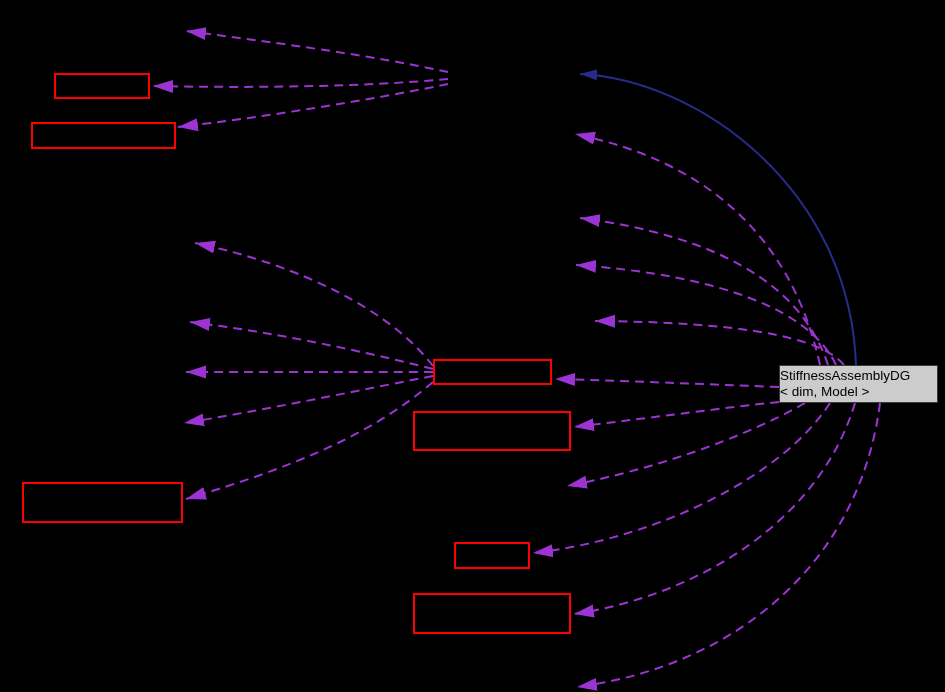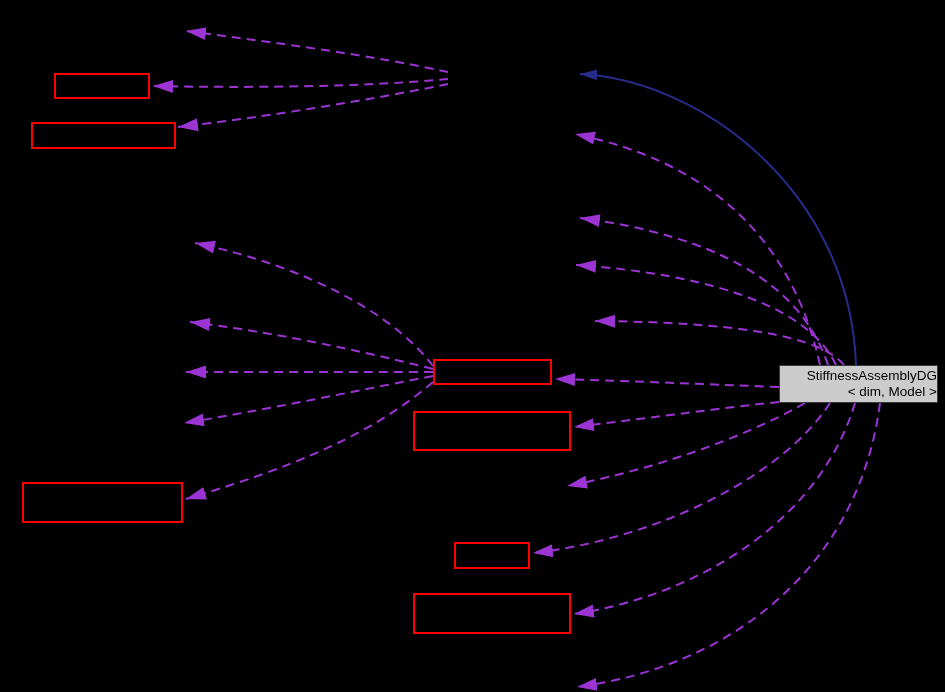--- a/index.html
+++ b/index.html
@@ -25,21 +25,21 @@
     box-sizing: border-box;
     border: 2px solid #ff0000;
     background: transparent;
     cursor: pointer;
   }
   .main-node {
     position: absolute;
     box-sizing: border-box;
     display: flex;
     flex-direction: column;
-    align-items: flex-end;
+    align-items: flex-start;
     justify-content: center;
     text-align: center;
     font-size: 13.5px;
     line-height: 1.18;
     white-space: nowrap;
   }
 </style>
 </head>
 <body>
 

